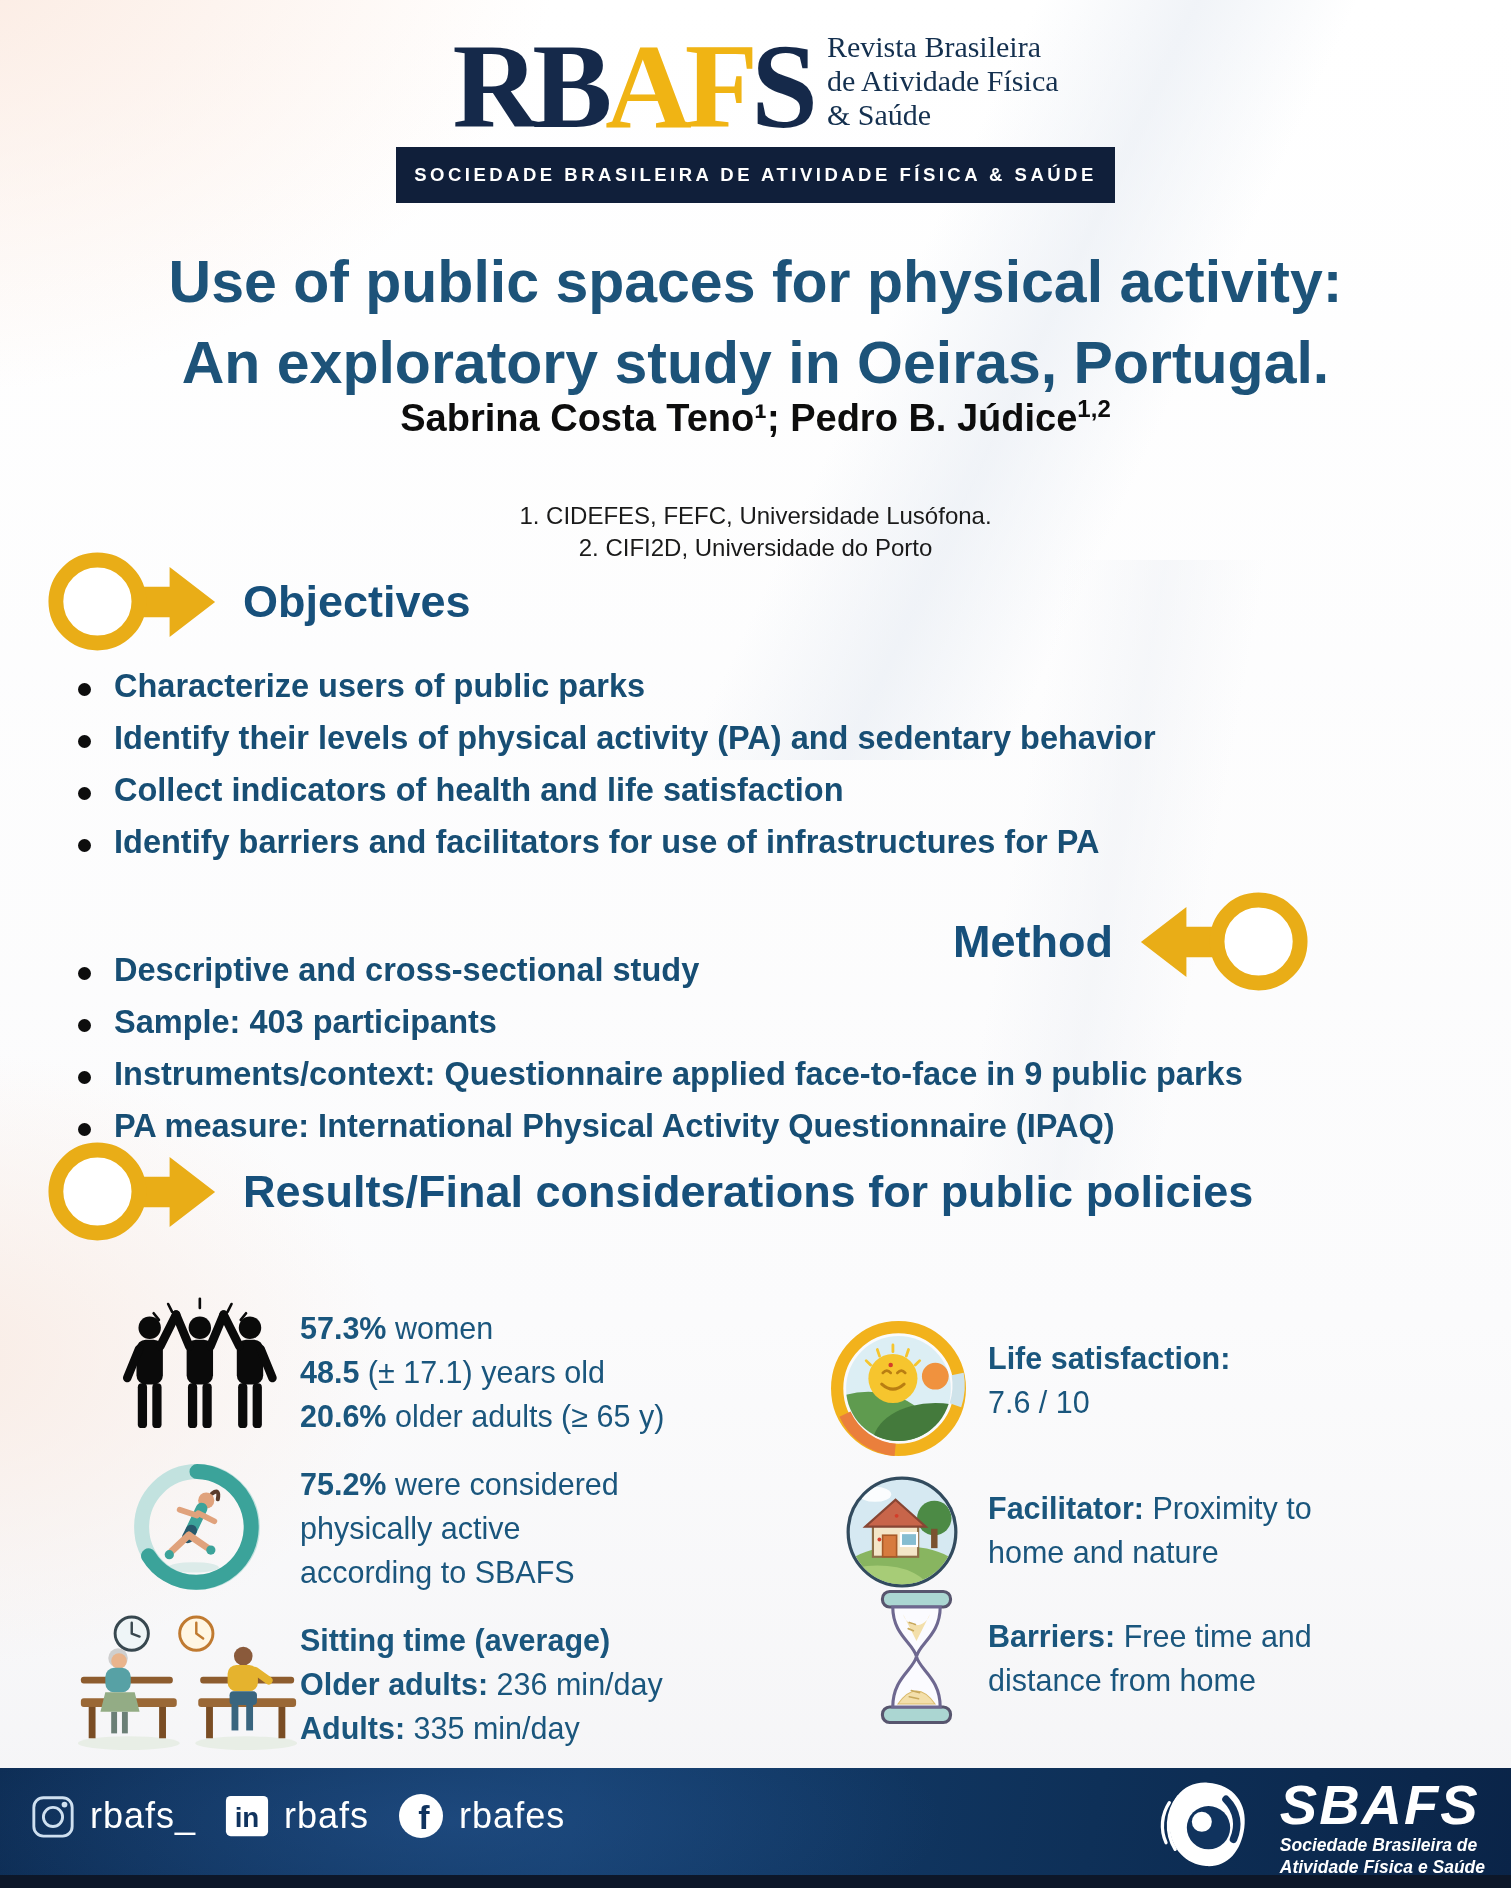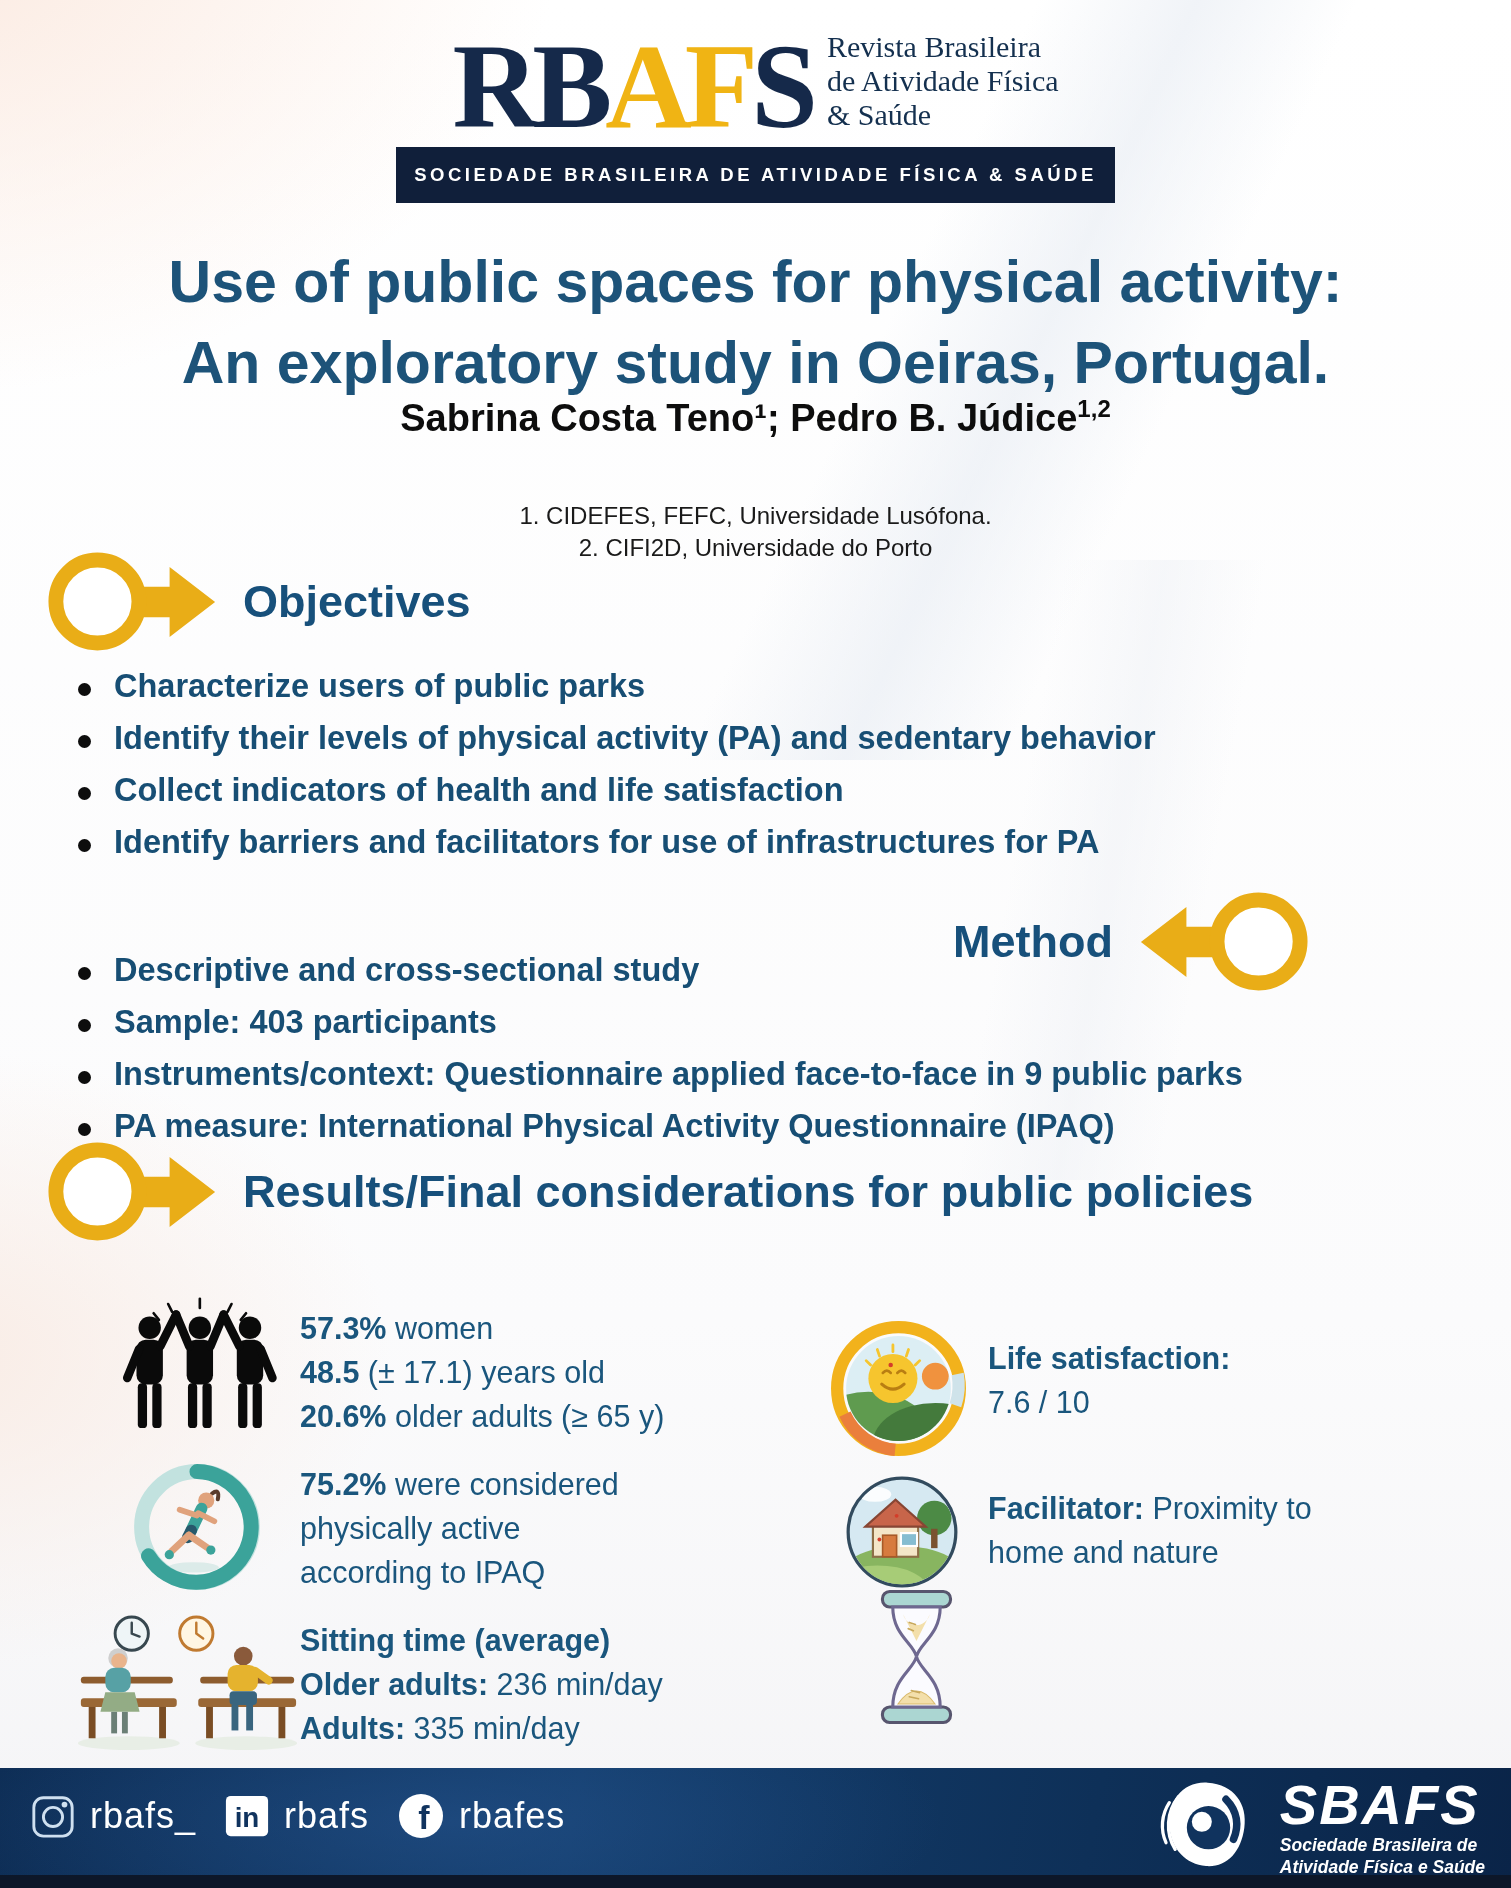--- a/index.html
+++ b/index.html
@@ -187,21 +187,21 @@
       <path d="M60 68 L57 74" stroke="#27586b" stroke-width="10" stroke-linecap="round" fill="none"></path>
       <path d="M58 72 L74 83" stroke="#e0a27c" stroke-width="6" stroke-linecap="round" fill="none"></path>
       <path d="M58 72 L43 86" stroke="#e0a27c" stroke-width="6" stroke-linecap="round" fill="none"></path>
       <circle cx="77" cy="85" r="4" fill="#3ba39a"></circle>
         <circle cx="41" cy="89" r="4" fill="#3ba39a"></circle>
     </svg>
   </div>
   <div class="res-text" style="left:300px; top:1462px;">
     <div><b>75.2%</b><span> were considered</span></div>
     <div><b></b><span>physically active</span></div>
-    <div><b></b><span>according to IPAQ</span></div>
+    <div><b></b><span>according to SBAFS</span></div>
   </div>
 
   <div class="res-icon" style="left:75px; top:1608px;">
     <svg width="225" height="150" viewBox="0 0 230 153">
       <ellipse cx="55" cy="138" rx="52" ry="7" fill="#e8eee6"></ellipse>
       <ellipse cx="175" cy="138" rx="52" ry="7" fill="#e8eee6"></ellipse>
       <circle cx="58" cy="26" r="17" fill="#eef5f7" stroke="#37474f" stroke-width="3"></circle>
       <path d="M58 26 L58 15 M58 26 L66 29" stroke="#37474f" stroke-width="2.5" stroke-linecap="round" fill="none"></path>
       <circle cx="124" cy="26" r="17" fill="#fff6e3" stroke="#c07a30" stroke-width="3"></circle>
       <path d="M124 26 L124 15 M124 26 L131 31" stroke="#c07a30" stroke-width="2.5" stroke-linecap="round" fill="none"></path>
@@ -300,20 +300,24 @@
     <svg width="98" height="142" viewBox="0 0 95 135">
       <rect x="14" y="4" width="66" height="15" rx="7" fill="#abd6d2" stroke="#57556e" stroke-width="3"></rect>
       <rect x="14" y="116" width="66" height="15" rx="7" fill="#abd6d2" stroke="#57556e" stroke-width="3"></rect>
       <path d="M24 19 H70 C70 46 50 54 47 67 C44 54 24 46 24 19 Z" fill="#fbfbff" stroke="#6e6890" stroke-width="3"></path>
       <path d="M47 67 C50 80 70 88 70 116 H24 C24 88 44 80 47 67 Z" fill="#fbfbff" stroke="#6e6890" stroke-width="3"></path>
       <path d="M34 26 C38 40 56 40 60 26 L47 52 Z" fill="#f3dfab"></path>
       <path d="M29 113 Q47 88 65 113 Z" fill="#f3dfab" stroke="#d9b96a" stroke-width="1"></path>
       <path d="M40 34 l6 2 M39 40 l5 2 M42 100 l8 2 M40 106 l9 2" stroke="#c9a95c" stroke-width="1.6" stroke-linecap="round"></path>
     </svg>
   </div>
+  <div class="res-text" style="left:988px; top:1614px;">
+    <div><b>Barriers:</b><span> Free time and</span></div>
+    <div><b></b><span>distance from home</span></div>
+  </div>
 
   <div class="footer">
     <div class="social">
       <svg width="46" height="46" viewBox="0 0 48 48">
         <rect x="4" y="5" width="40" height="40" rx="10" fill="none" stroke="#cfe0f0" stroke-width="3"></rect>
         <circle cx="24" cy="25" r="10" fill="none" stroke="#cfe0f0" stroke-width="3"></circle>
         <circle cx="36" cy="12" r="3" fill="#cfe0f0"></circle>
       </svg>
       <span class="handle">rbafs_</span>
       <svg width="46" height="46" viewBox="0 0 48 48">

